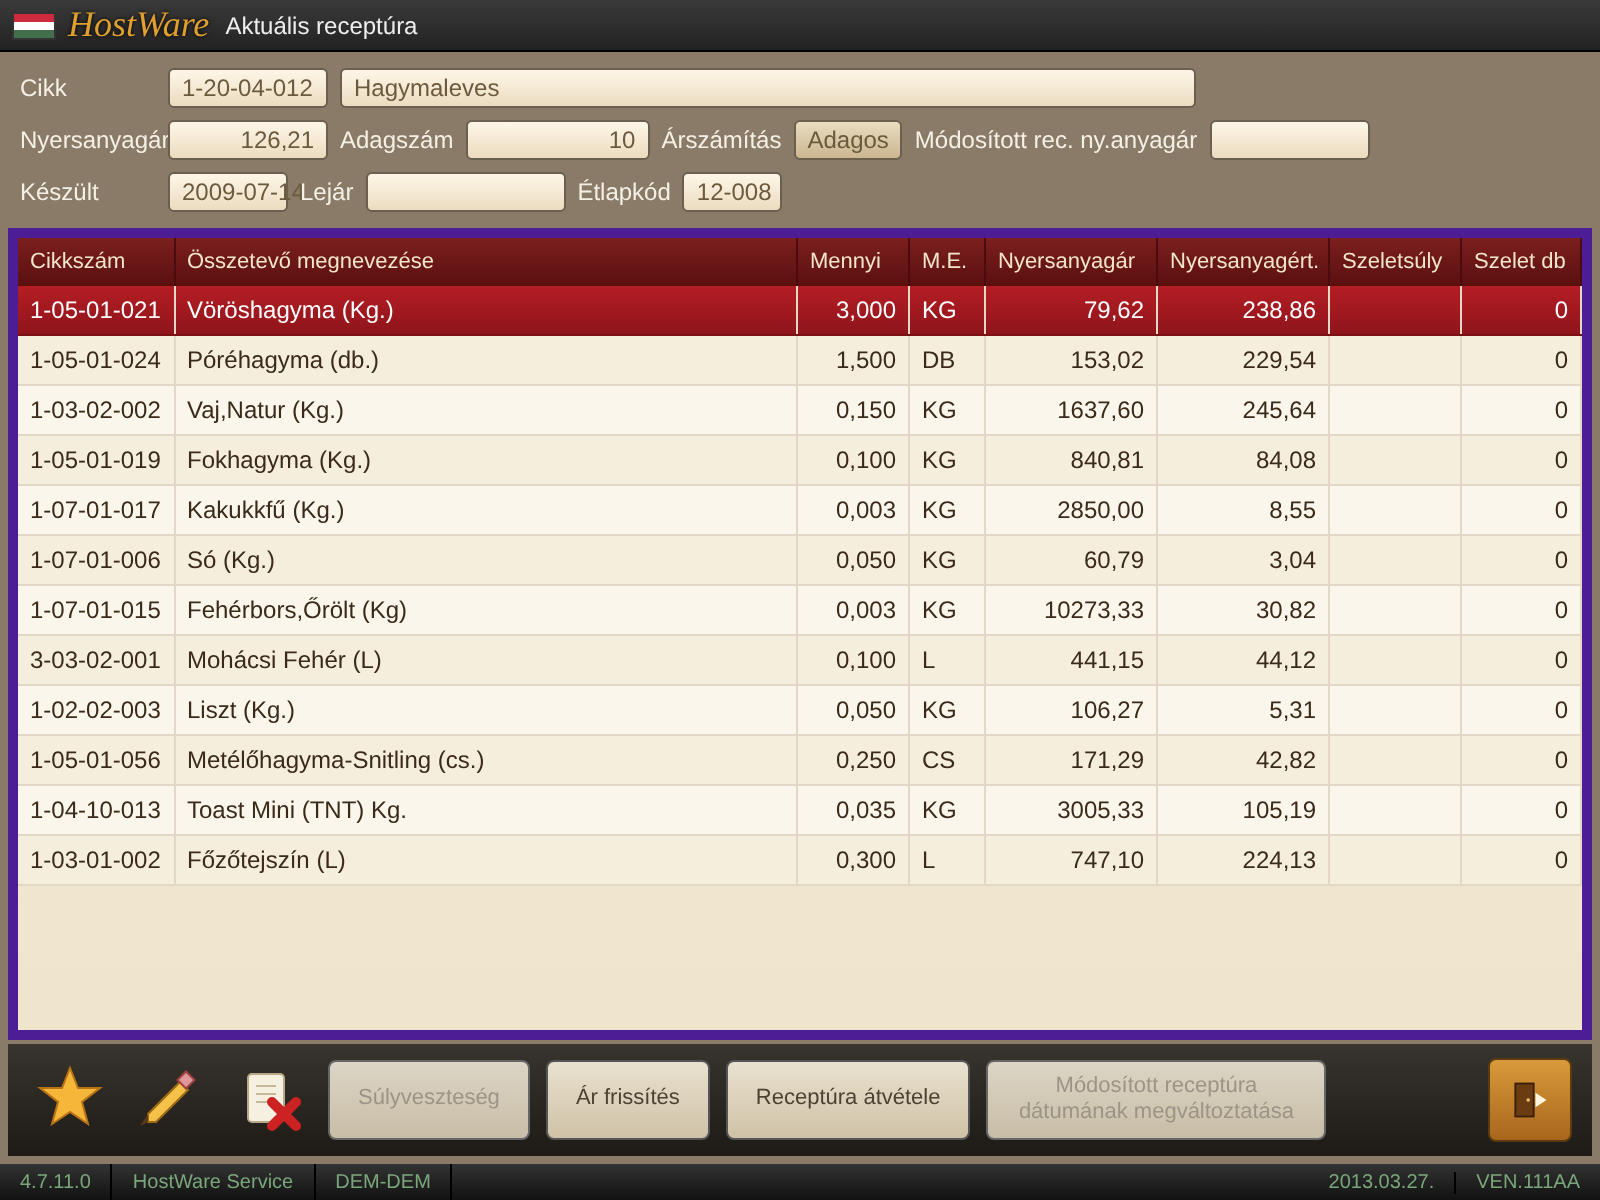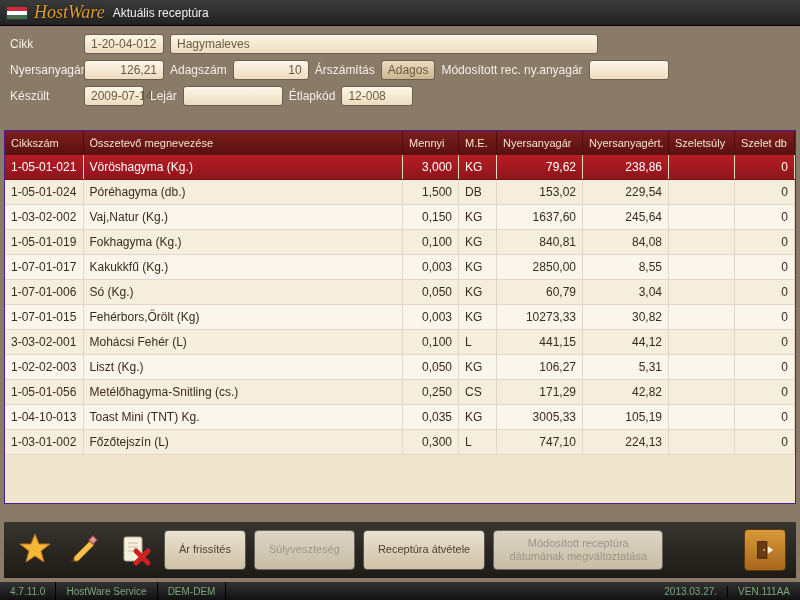--- a/index.html
+++ b/index.html
@@ -8,32 +8,32 @@
 
   
   .titlebar { height: 26px; background: linear-gradient(#3a3a3a,#222); display: flex; align-items: center; padding: 11px 6px; color: #e8dcc0; border-bottom: 1px solid #000; }
   .flag { width: 22px; height: 14px; display: inline-flex; flex-direction: column; margin-right: 6px; border:1px solid #333; }
   .flag div { flex:1; }
   .flag .r{background:#cd2a3e;} .flag .w{background:#fff;} .flag .g{background:#436f4d;}
   .logo { font-family: "Brush Script MT", cursive; font-style: italic; color: #e0a030; font-size: 18px; margin-right: 8px; text-shadow:0 0 2px #000;}
   .title-text { color: #eee; }
 
   
-  .shell { flex:1; background: #8a7a68; padding: 4px; display:flex; flex-direction:column; gap:18px; }
+  .shell { flex:1; background: #8a7a68; padding: 4px; display:flex; flex-direction:column; gap:2px; }
 
   
   .form-area { background:#8a7a68; padding:4px 6px 6px 6px; display:flex; flex-direction:column; gap:6px; color:#fff; }
   .form-row { display:flex; align-items:center; gap:6px; white-space:nowrap; }
   .lbl { color:#f5f0e6; font-size:12px; }
   .field { height:20px; border:1px solid #6b5f50; border-radius:3px; background:linear-gradient(#fdf6e8,#ecdcbf); color:#6b5a3e; display:inline-flex; align-items:center; padding:0 6px; font-size:12px; }
   .field.right { justify-content:flex-end; }
   .field.btn { background:linear-gradient(#eadcc0,#cbb68f); cursor:pointer; }
 
   
-  .table-wrap { flex:1; background:#fff; border:1px solid #4c1d95; overflow:hidden; display:flex; flex-direction:column; }
+  .table-wrap { flex:1; background:#fff; border:5px solid #4c1d95; overflow:hidden; display:flex; flex-direction:column; }
   table { width:100%; border-collapse:collapse; table-layout:fixed; }
   thead th { background:linear-gradient(#7c1f1f,#5a0f0f); color:#f3e5cc; font-weight:normal; font-size:11px; padding:6px 6px; text-align:left; border-right:1px solid #4a0c0c; }
   thead th.right { text-align:left; }
   tbody td { padding:5px 6px; font-size:12px; color:#3a2a1a; border-bottom:1px solid #e3d8c8; border-right:1px solid #e3d8c8; overflow:hidden; text-overflow:ellipsis; white-space:nowrap;}
   tbody td.right { text-align:right; }
   tbody tr:nth-child(even) td { background:#f6eedd; }
   tbody tr:nth-child(odd) td { background:#fbf6eb; }
   tbody tr.selected td { background:linear-gradient(#b51d24,#8e151b); color:#fff; border-bottom:1px solid #7a1015;}
   .table-body { flex:1; background:linear-gradient(#f5eedd,#efe4cc); overflow:auto; }
 
@@ -72,33 +72,33 @@
   <div class="form-area">
     <div class="form-row">
       <span class="lbl" style="width:68px">Cikk</span>
       <span class="field" style="width:80px">1-20-04-012</span>
       <span class="field" style="width:428px">Hagymaleves</span>
     </div>
     <div class="form-row">
       <span class="lbl" style="width:68px">Nyersanyagár</span>
       <span class="field right" style="width:80px">126,21</span>
       <span class="lbl">Adagszám</span>
-      <span class="field right" style="width:76px">10</span>
+      <span class="field right" style="width:92px">10</span>
       <span class="lbl">Árszámítás</span>
       <span class="field btn">Adagos</span>
       <span class="lbl">Módosított rec. ny.anyagár</span>
       <span class="field" style="width:80px"></span>
     </div>
     <div class="form-row">
       <span class="lbl" style="width:68px">Készült</span>
       <span class="field" style="width:60px">2009-07-14</span>
       <span class="lbl">Lejár</span>
       <span class="field" style="width:100px"></span>
       <span class="lbl">Étlapkód</span>
-      <span class="field" style="width:72px">12-008</span>
+      <span class="field" style="width:50px">12-008</span>
     </div>
   </div>
 
   <div class="table-wrap">
     <table>
       <colgroup>
         <col style="width:78px">
           <col>
           <col style="width:56px">
           <col style="width:38px">
@@ -276,25 +276,25 @@
         <rect x="6" y="4" width="18" height="24" rx="2" fill="#f6f0e0" stroke="#b8a988"></rect>
         <line x1="10" y1="10" x2="20" y2="10" stroke="#c8b898"></line>
           <line x1="10" y1="14" x2="20" y2="14" stroke="#c8b898"></line>
           <line x1="10" y1="18" x2="20" y2="18" stroke="#c8b898"></line>
         <g transform="translate(18,18)">
             <circle r="0"></circle>
             <path d="M0,0 L12,12 M12,0 L0,12" stroke="#cc2222" stroke-width="5" stroke-linecap="round"></path>
           </g>
       </svg>
     </div>
+    <div class="text-btn disabled">
+        <span>Súlyveszteség</span>
+      </div>
     <div class="text-btn">
         <span>Ár frissítés</span>
-      </div>
-    <div class="text-btn disabled">
-        <span>Súlyveszteség</span>
       </div>
     <div class="text-btn">
         <span>Receptúra átvétele</span>
       </div>
     <div class="text-btn disabled" style="width:170px">
       <span>Módosított receptúra</span>
       <span>dátumának megváltoztatása</span>
     </div>
     <div class="spacer"></div>
     <div class="exit-btn">

